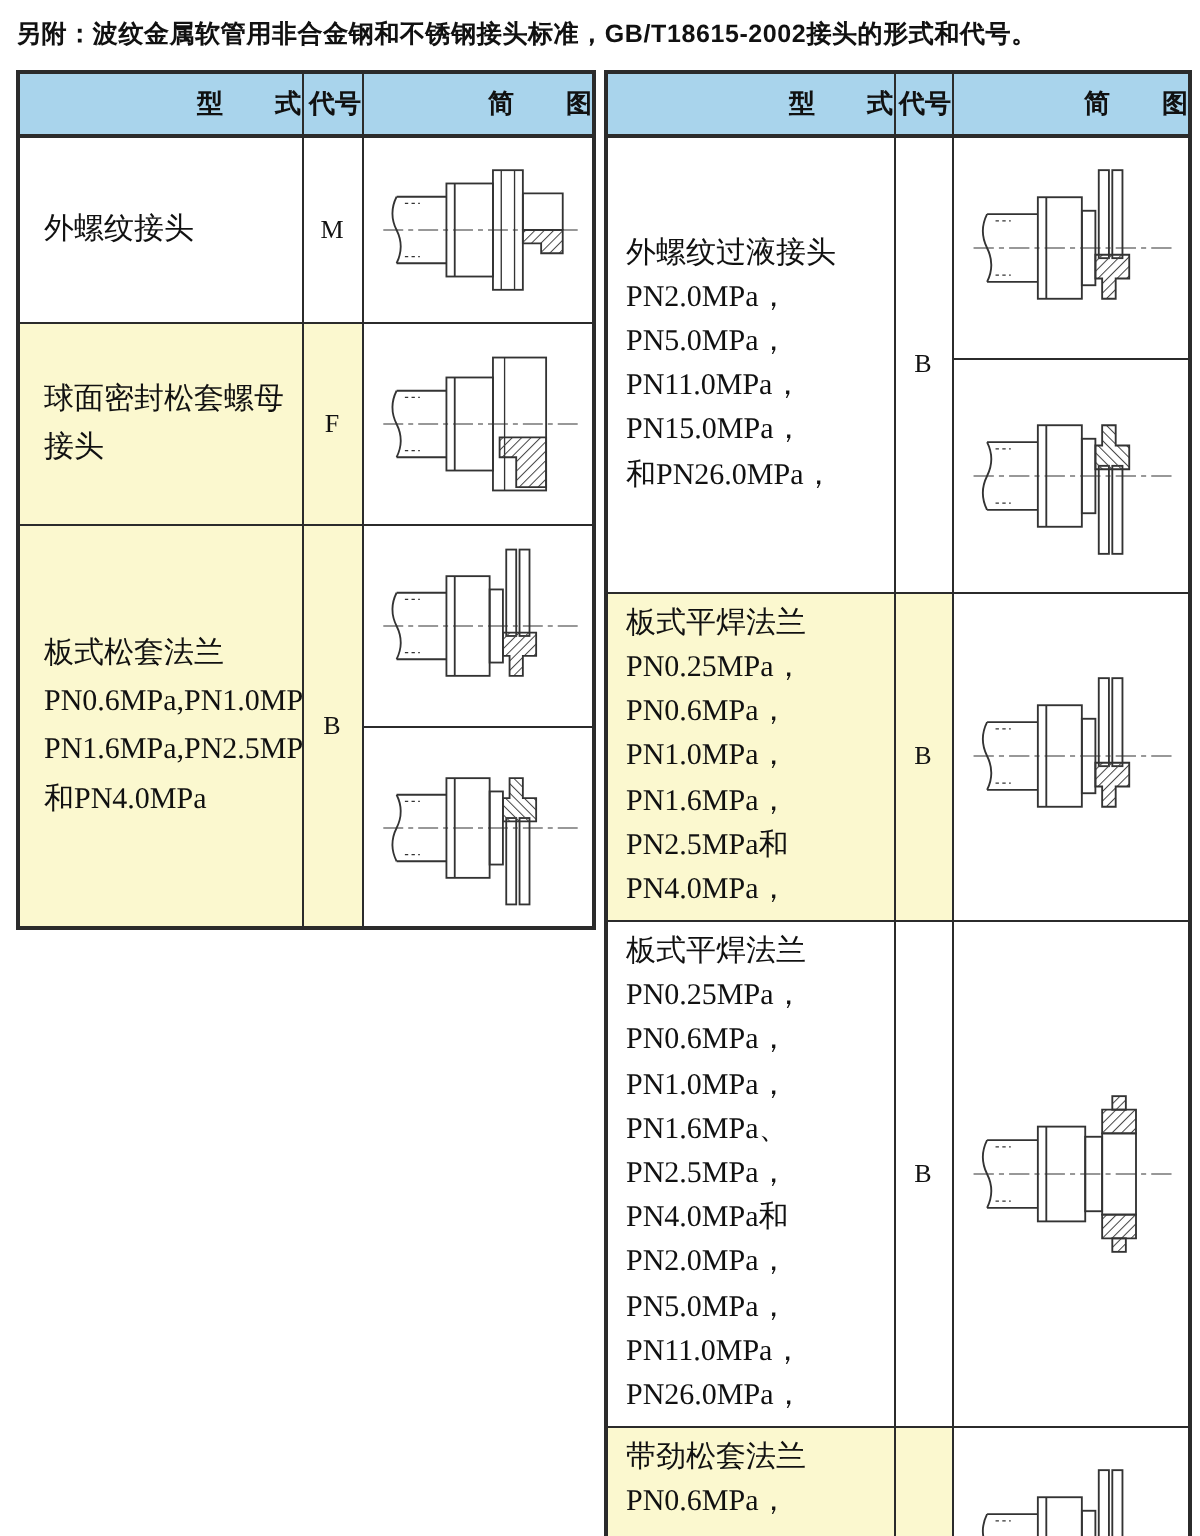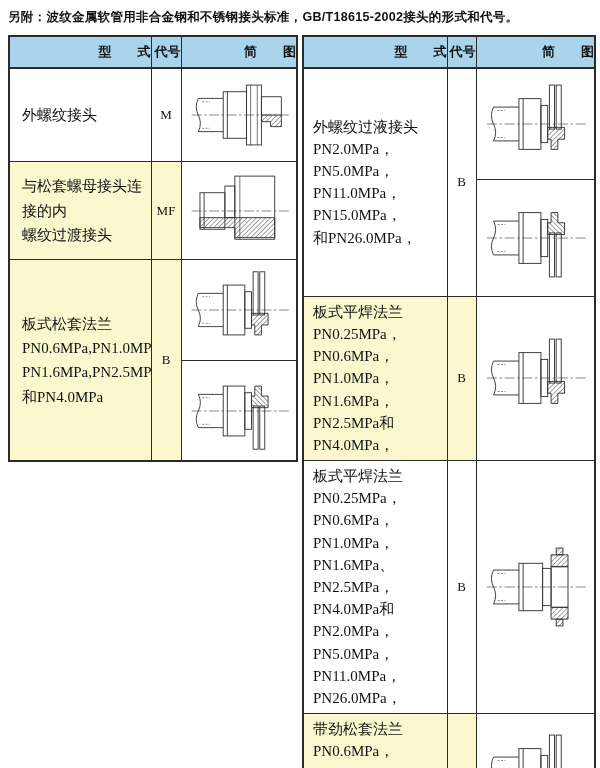--- a/index.html
+++ b/index.html
@@ -165,28 +165,27 @@
         <td class="ty">外螺纹接头</td>
         <td class="co">M</td>
         <td class="dg">
               <div class="cellwrap">
           <svg class="diag" width="108" height="80" viewBox="0 0 130 96">
                   <use href="#sym-m"></use>
                 </svg>
         </div>
             </td>
       </tr>
-      <tr style="height:98px">
-        <td class="ty hl">与松套螺母接头连接的内
-螺纹过渡接头</td>
-        <td class="co hl">MF</td>
+      <tr style="height:101px">
+        <td class="ty hl">球面密封松套螺母接头</td>
+        <td class="co hl">F</td>
         <td class="dg">
               <div class="cellwrap">
           <svg class="diag" width="108" height="84" viewBox="0 0 130 96">
-                  <use href="#sym-mf"></use>
+                  <use href="#sym-f"></use>
                 </svg>
         </div>
             </td>
       </tr>
       <tr style="height:201px">
         <td class="ty hl">板式松套法兰
 PN0.6MPa,PN1.0MPa,
 PN1.6MPa,PN2.5MPa,
 和PN4.0MPa</td>
         <td class="co hl">B</td>

